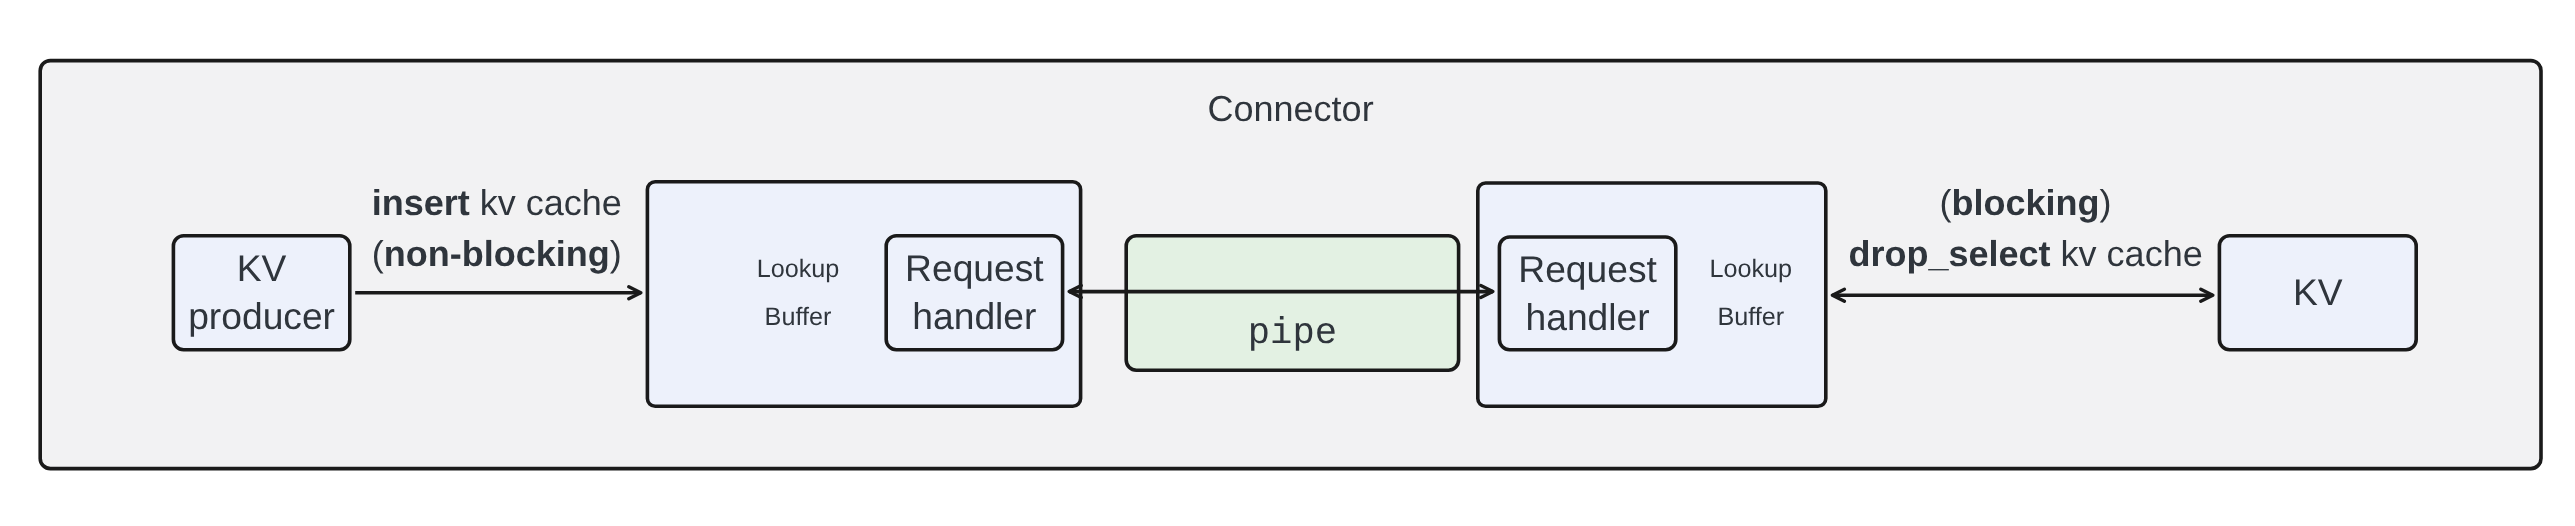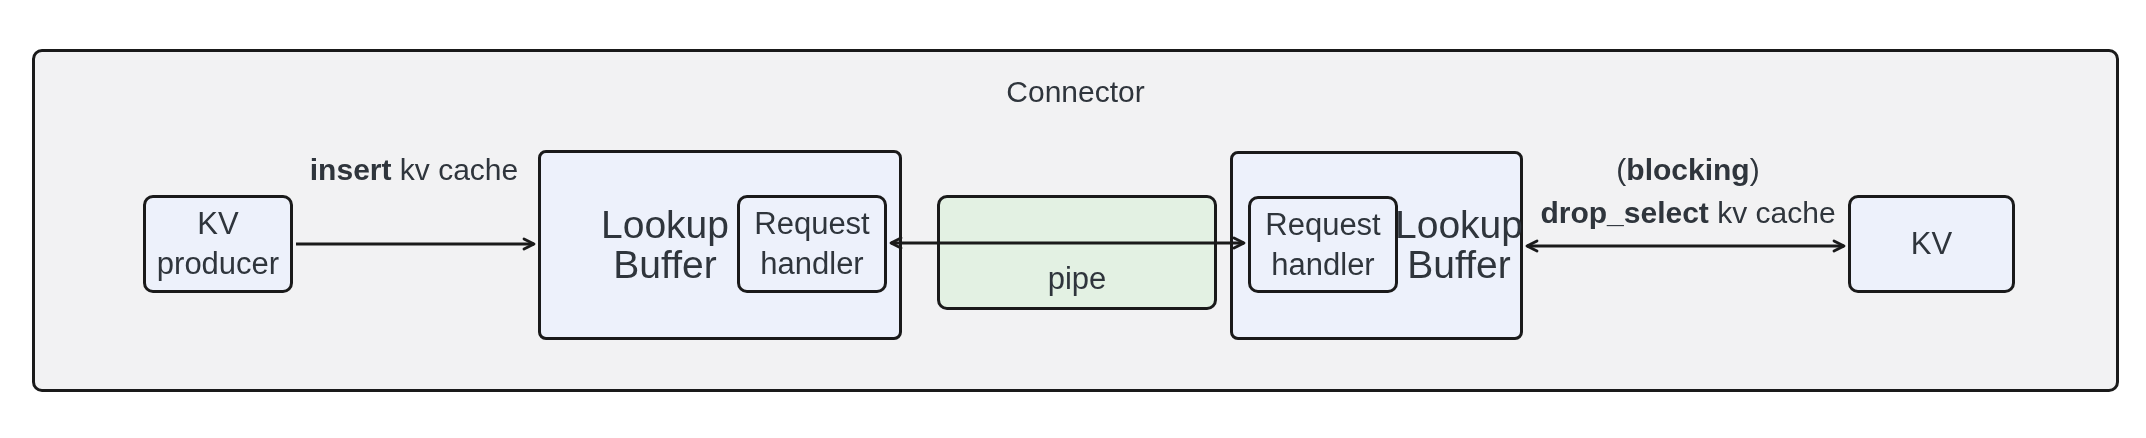--- a/index.html
+++ b/index.html
@@ -41,29 +41,29 @@
     justify-content: center;
     text-align: center;
     font-size: 31px;
     line-height: 40px;
   }
   #kv-producer   { left: 143px;  top: 195px; width: 150px; height: 98px; }
   #lookup-left   { left: 538px;  top: 150px; width: 364px; height: 190px; border-radius: 8px; }
   #request-left  { left: 737px;  top: 195px; width: 150px; height: 98px; }
   #pipe          { left: 937px;  top: 195px; width: 280px; height: 115px;
                    background: var(--pipe-bg, #e3f1e3);
-                   justify-content: flex-end; padding-bottom: 8px; }
+                   justify-content: flex-end; padding-bottom: 8px; font-family: Liberation Mono, monospace; }
   #request-right { left: 1248px; top: 196px; width: 150px; height: 97px; }
   #lookup-right  { left: 1230px; top: 151px; width: 293px; height: 189px; border-radius: 8px; }
   #kv-consumer   { left: 1848px; top: 195px; width: 167px; height: 98px; }
   .float-label {
     position: absolute;
     transform: translate(-50%, -50%);
     text-align: center;
-    font-size: 39px;
+    font-size: 21px;
     line-height: 40px;
   }
   #lookup-left-label  { left: 665px;  top: 245px; }
   #lookup-right-label { left: 1459px; top: 245px; }
   .edge-label {
     position: absolute;
     top: 148px;
     transform: translateX(-50%);
     text-align: center;
     font-size: 30px;
@@ -124,20 +124,21 @@
     <div>Request</div>
     <div>handler</div>
   </div>
 
   <div class="box" id="kv-consumer">
     <div>KV</div>
   </div>
 
   <div class="edge-label" id="insert-label">
     <div><b>insert</b><span> kv cache</span></div>
+    <div><span>(</span><b>non-blocking</b><span>)</span></div>
   </div>
 
   <div class="edge-label" id="drop-label">
     <div><span>(</span><b>blocking</b><span>)</span></div>
     <div><b>drop_select</b><span> kv cache</span></div>
   </div>
 
   <svg class="arrows" viewBox="0 0 2146 438" xmlns="http://www.w3.org/2000/svg">
     <defs>
       <marker id="headR" viewBox="0 0 14 14" refX="12" refY="7" markerWidth="14" markerHeight="14" markerUnits="userSpaceOnUse" orient="auto">

